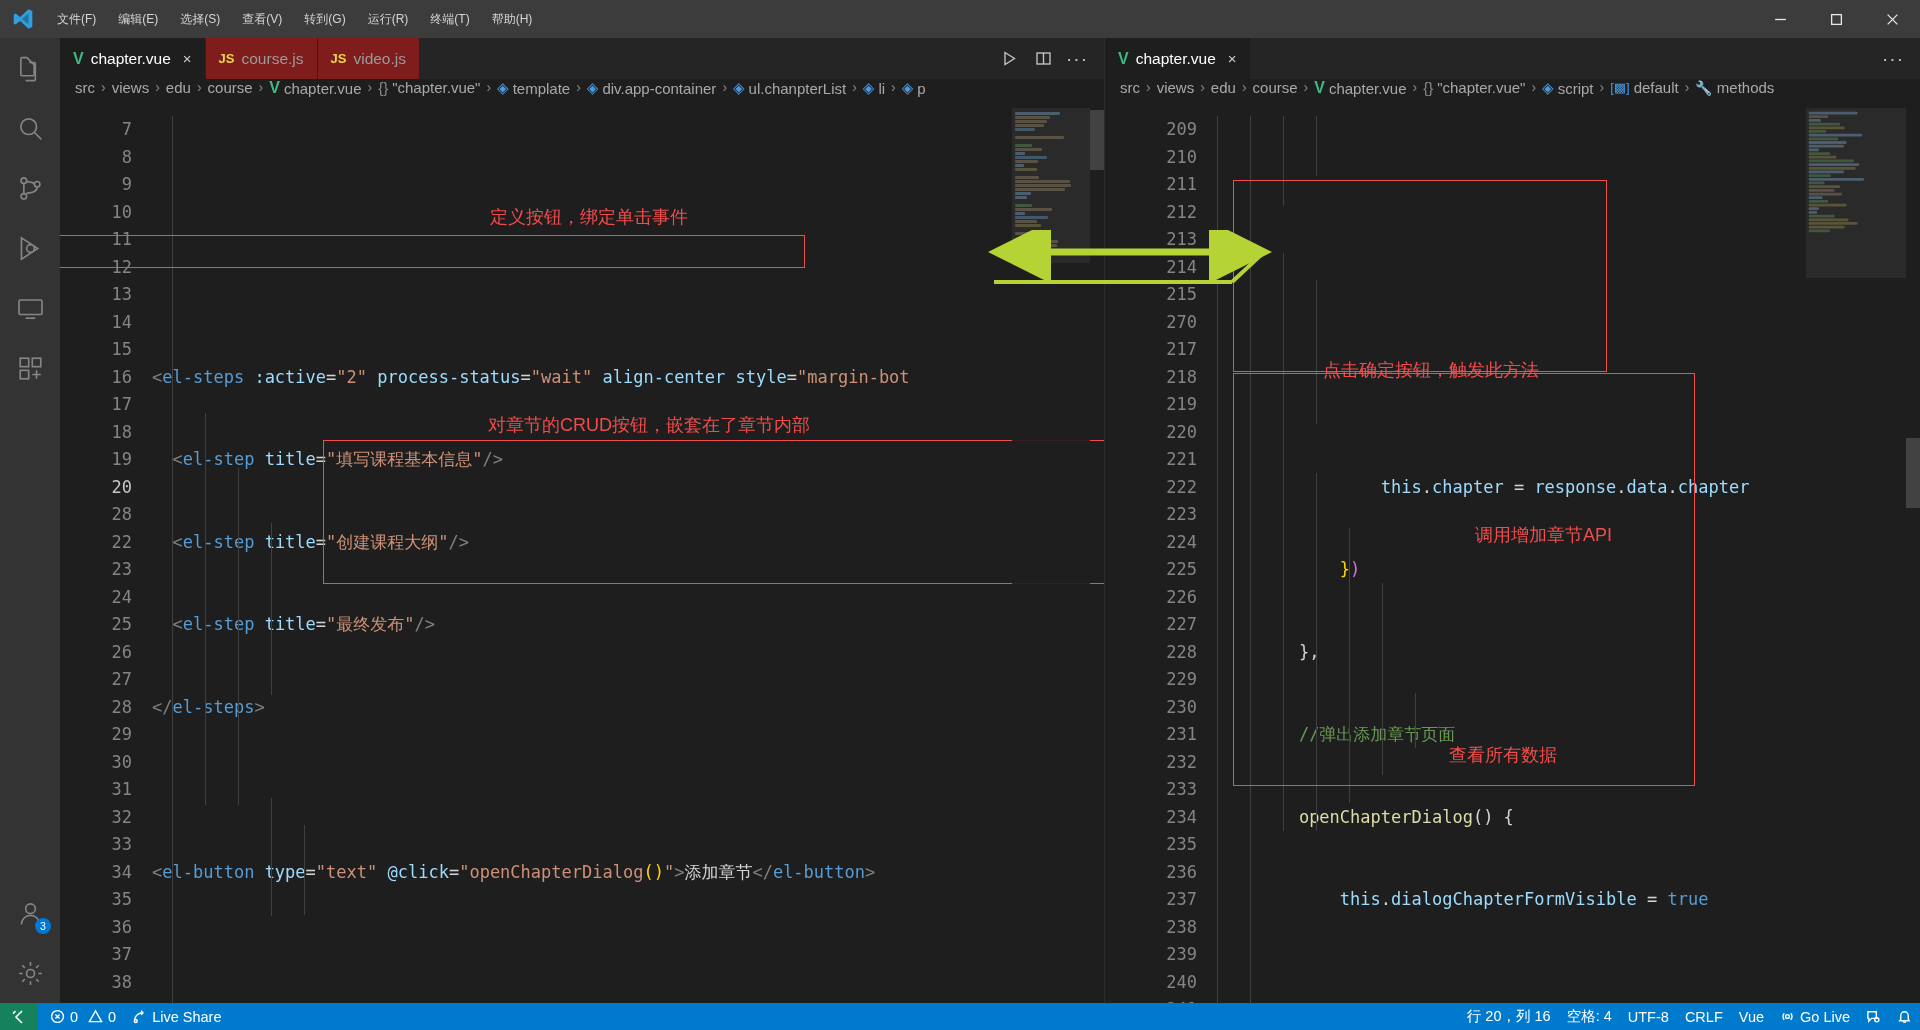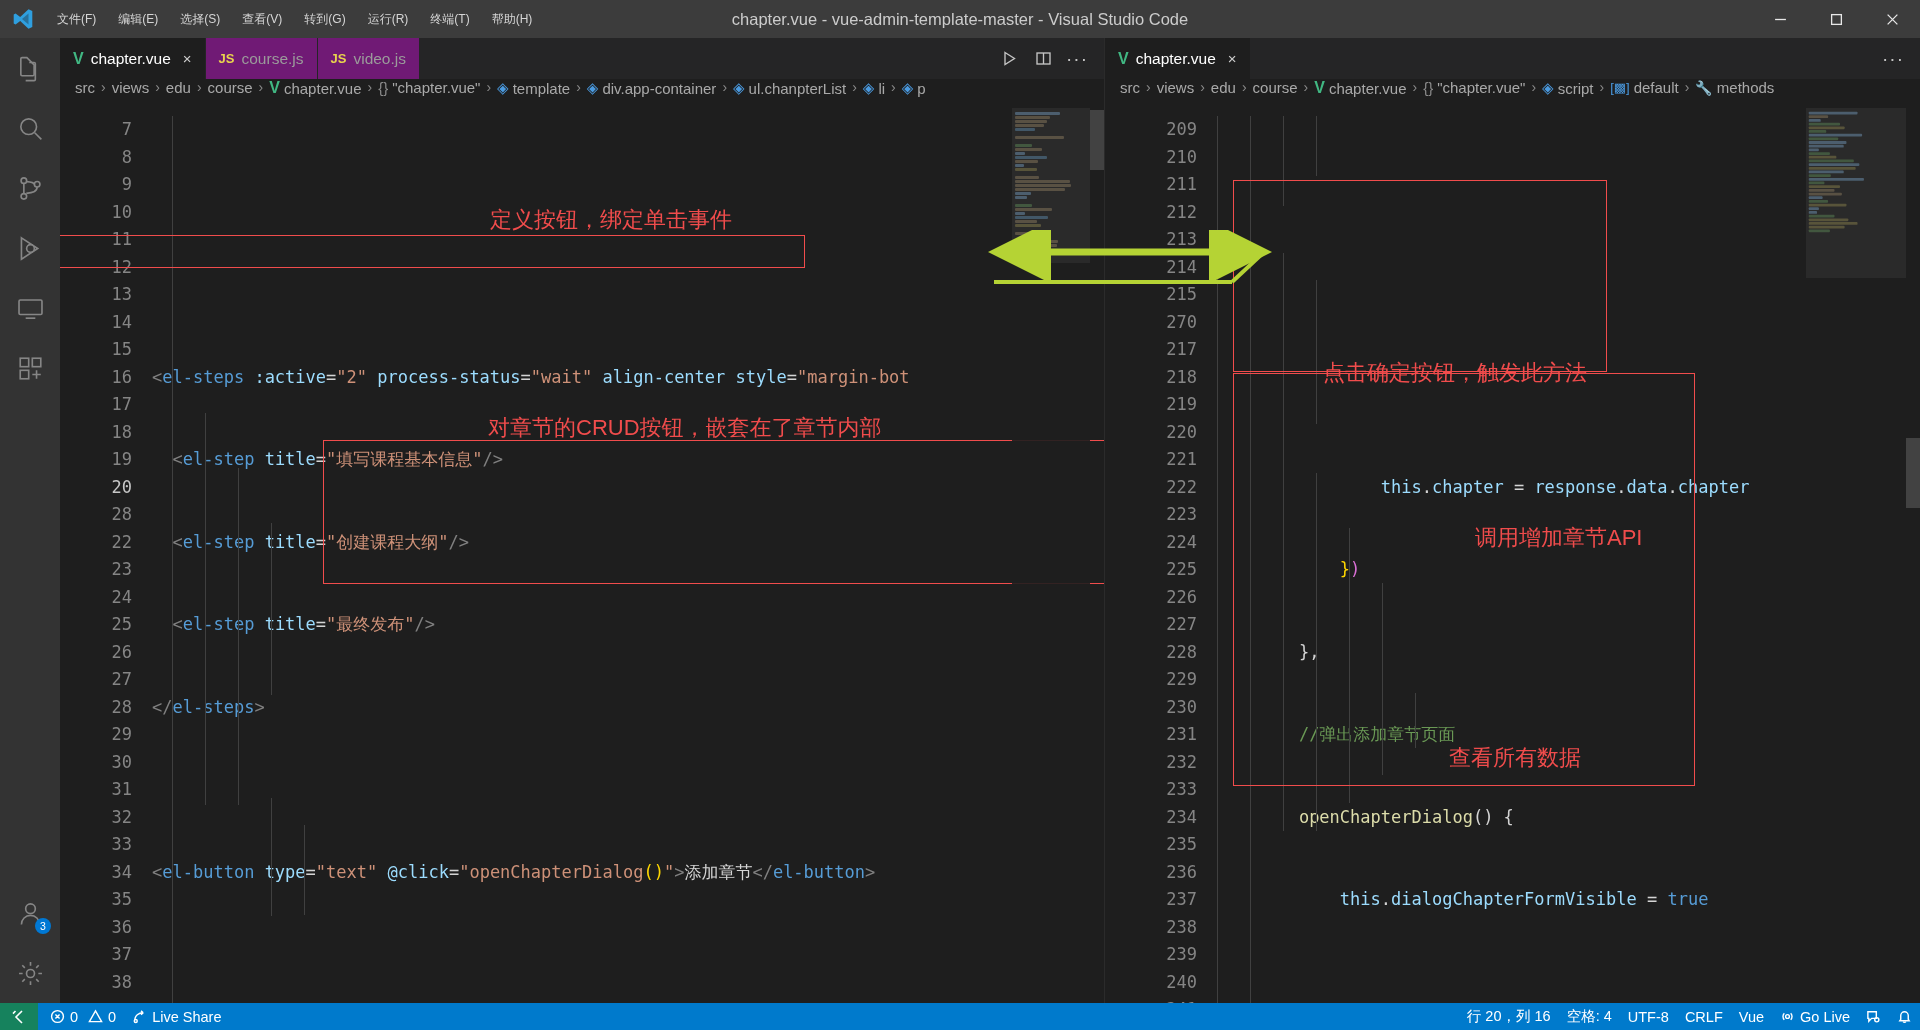--- a/index.html
+++ b/index.html
@@ -56,21 +56,21 @@
   .pane { display:flex; flex-direction:column; min-width:0; position:relative; }
   .pane-left { width:1044px; flex:0 0 1044px; }
   .pane-right { flex:1; border-left:1px solid #2b2b2b; }
 
   .tabs-row {
     height:41px; background:#252526; display:flex; align-items:stretch; flex:0 0 41px;
     position:relative;
   }
   .tab {
     display:flex; align-items:center; gap:7px; padding:0 13px;
-    background:#701a75; color:#9b9b9b; font-size:15.5px;
+    background:#7f1d1d; color:#9b9b9b; font-size:15.5px;
     border-right:1px solid #252526; white-space:nowrap; cursor:pointer;
     max-width:210px;
   }
   .tab.active { background:#1e1e1e; color:#ffffff; }
   .tab.active::before {
     content:""; position:absolute; top:0; height:1px; background:#1e1e1e;
   }
   .tab-ico { font-size:13px; font-weight:bold; line-height:1; }
   .tab-ico.vue { color:#41b883; font-size:16px; }
   .tab-ico.js  { color:#e8d44d; font-size:13px; }
@@ -127,21 +127,21 @@
   .t-plain   { color:#d4d4d4; }
   .t-y       { color:#ffd700; }
   .t-pink    { color:#da70d6; }
 
   .indent-guide {
     position:absolute; top:8px; bottom:0; width:1px; background:#404040;
   }
 
   
   .anno {
-    position:absolute; color:#f14c4c; font-size:22px;
+    position:absolute; color:#f14c4c; font-size:18px;
     font-family:"Liberation Sans", sans-serif; white-space:nowrap; pointer-events:none;
   }
   .redbox {
     position:absolute; border:1px solid #f14c4c; pointer-events:none;
   }
   .arrow-svg { position:absolute; pointer-events:none; }
 
   
   .minimap {
     position:absolute; top:0; right:14px; bottom:0; width:78px;
@@ -188,21 +188,20 @@
     <div class="menu">
       <div class="menu-item">文件(F)</div>
       <div class="menu-item">编辑(E)</div>
       <div class="menu-item">选择(S)</div>
       <div class="menu-item">查看(V)</div>
       <div class="menu-item">转到(G)</div>
       <div class="menu-item">运行(R)</div>
       <div class="menu-item">终端(T)</div>
       <div class="menu-item">帮助(H)</div>
     </div>
-    <div class="win-title">chapter.vue - vue-admin-template-master - Visual Studio Code</div>
     <div class="win-controls">
       <div class="win-btn">
         <svg viewBox="0 0 12 12">
             <path d="M1 6h10"></path>
           </svg>
       </div>
       <div class="win-btn">
         <svg viewBox="0 0 12 12">
             <rect x="1.5" y="1.5" width="9" height="9"></rect>
           </svg>

